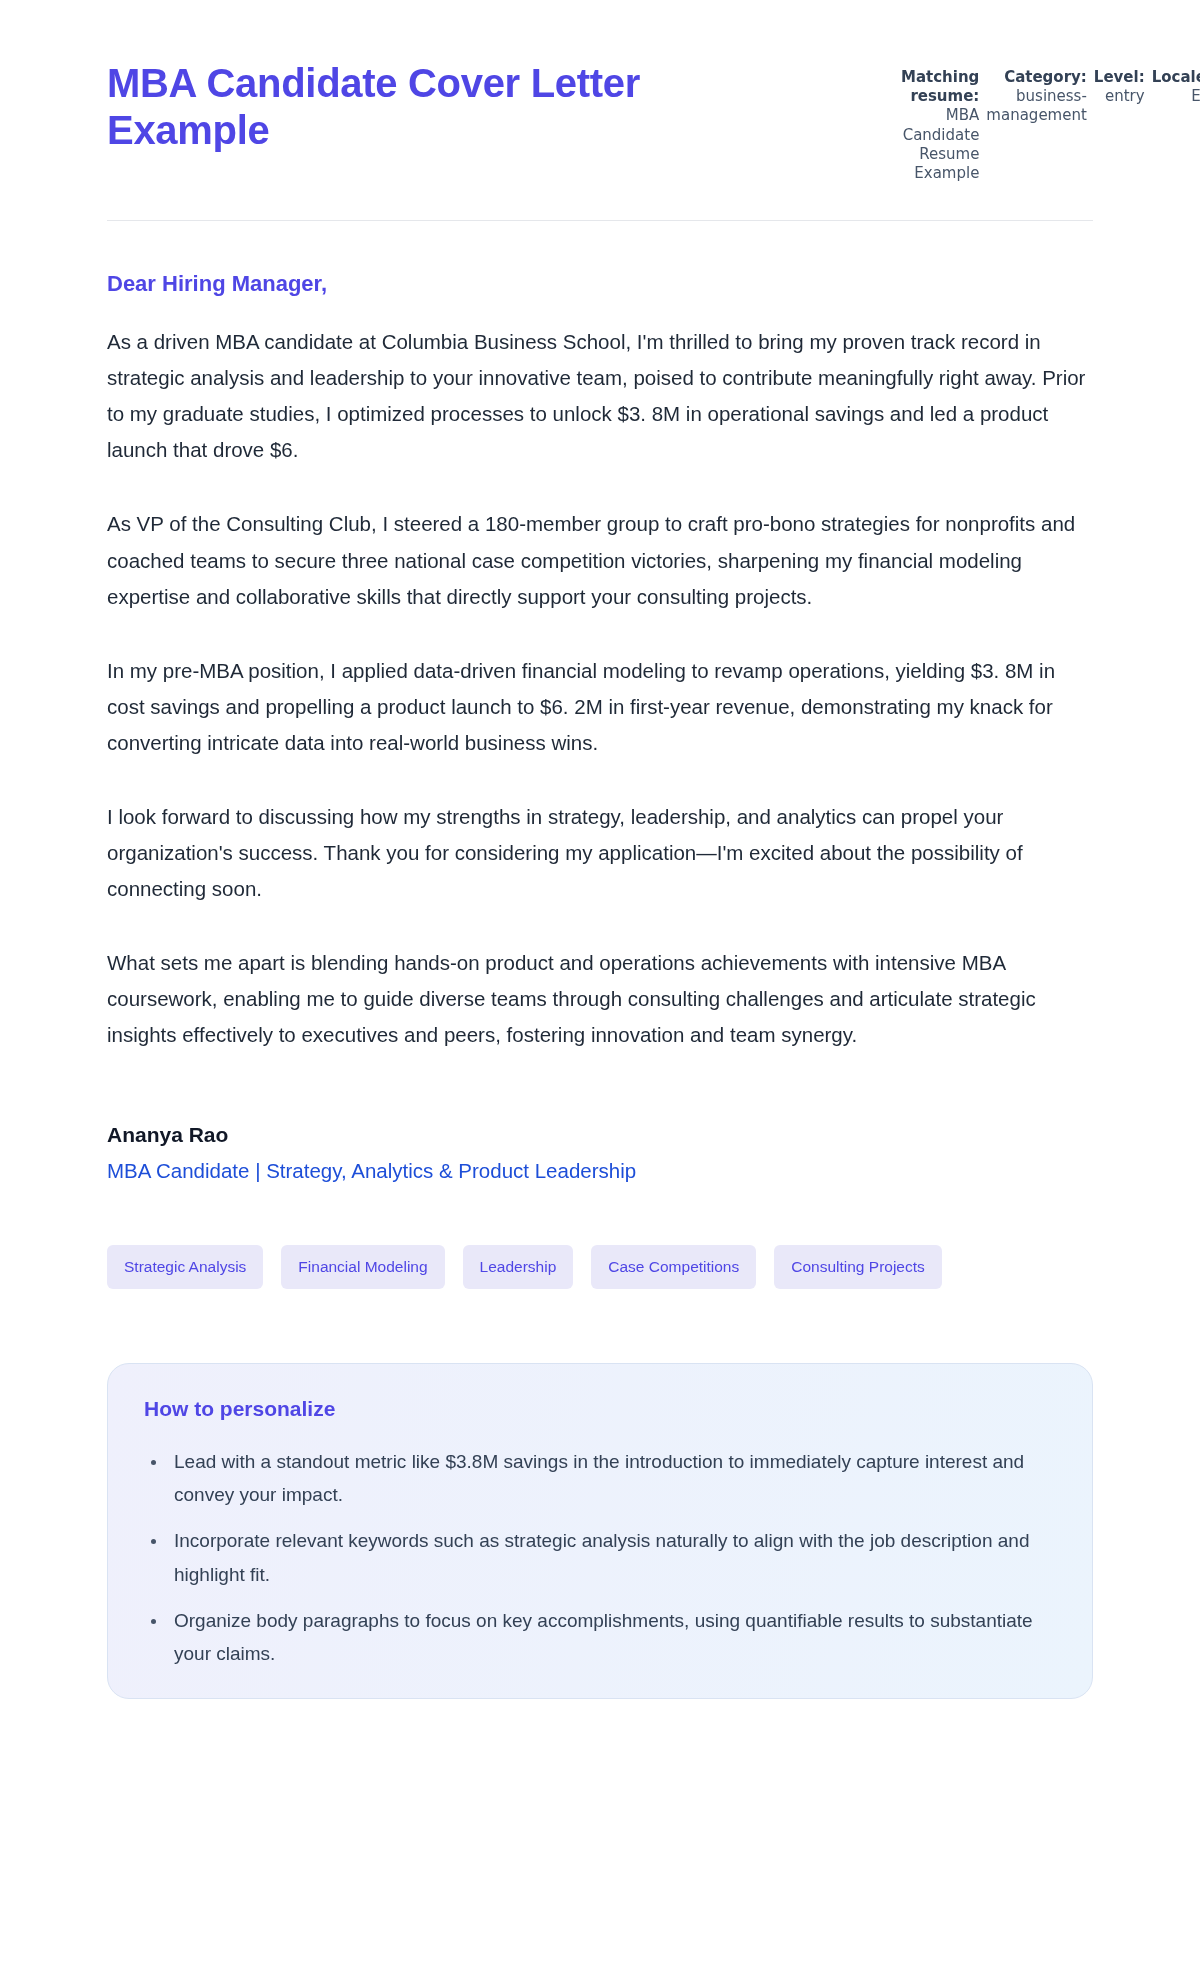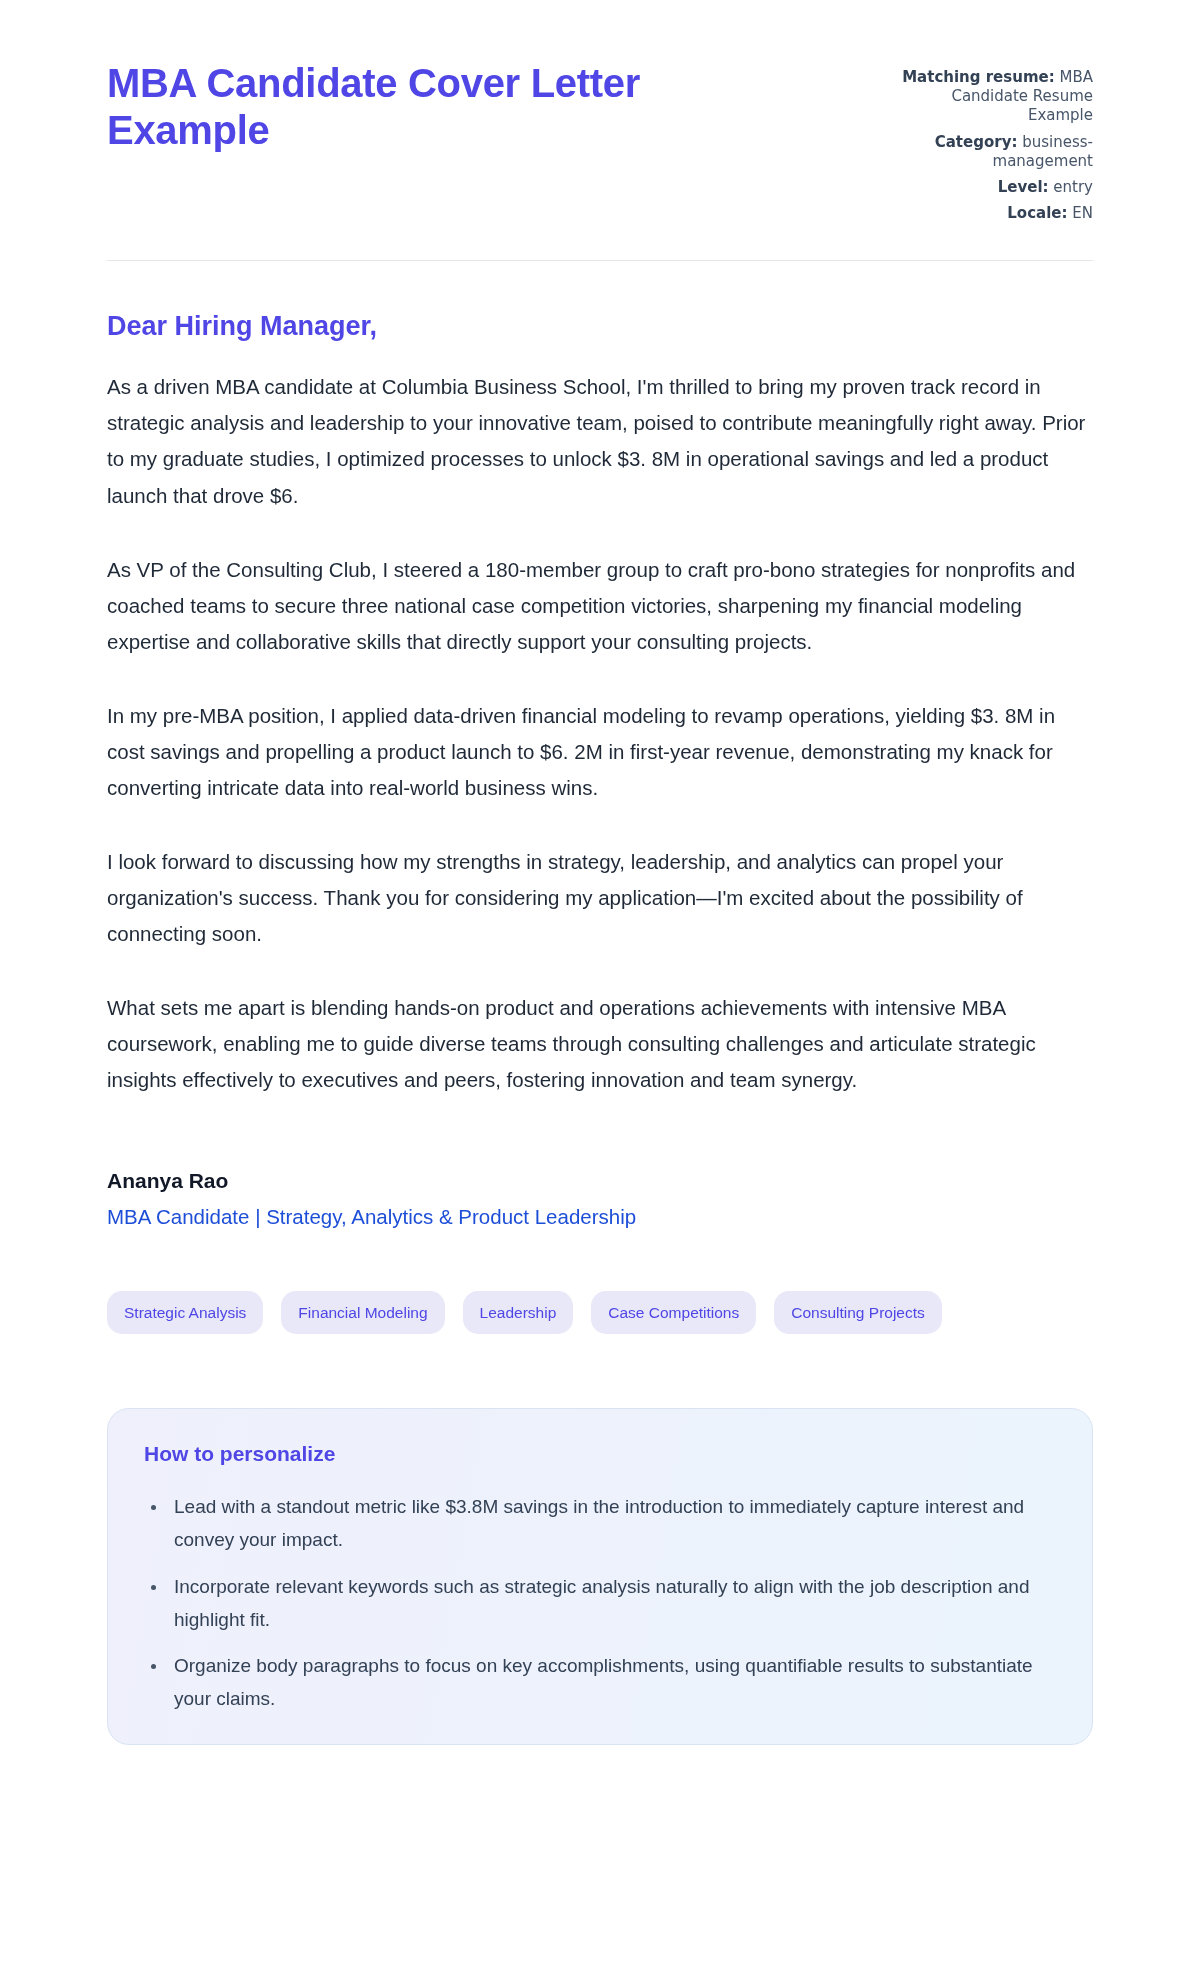--- a/index.html
+++ b/index.html
@@ -45,29 +45,29 @@
   .meta {
     flex-shrink: 0;
     width: 192px;
     text-align: right;
     font-family: "DejaVu Sans", sans-serif;
     font-size: 15px;
     line-height: 1.28;
     color: #475569;
     padding-top: 8px;
     display: flex;
-    flex-direction: column;
+    flex-direction: row;
     gap: 7px;
   }
   .meta strong { color: #334155; }
 
   
   .greeting {
     margin: 50px 0 27px;
-    font-size: 27px;
+    font-size: 22px;
     font-weight: 700;
     color: #4f46e5;
   }
   .para {
     font-size: 20.5px;
     line-height: 1.76;
     color: #1f2937;
     margin: 0 0 38px;
   }
 
@@ -91,21 +91,21 @@
     display: flex;
     flex-wrap: wrap;
     gap: 18px;
   }
   .chip {
     background: #e9e8f9;
     color: #4f46e5;
     font-size: 15.5px;
     line-height: 1;
     padding: 14px 17px;
-    border-radius: 15px;
+    border-radius: 6px;
     white-space: nowrap;
   }
 
   
   .tipbox {
     margin-top: 74px;
     background: linear-gradient(100deg, #eff0fc 0%, #ebf4fd 100%);
     border: 1px solid #d9e3f3;
     border-radius: 22px;
     padding: 33px 36px 28px;

